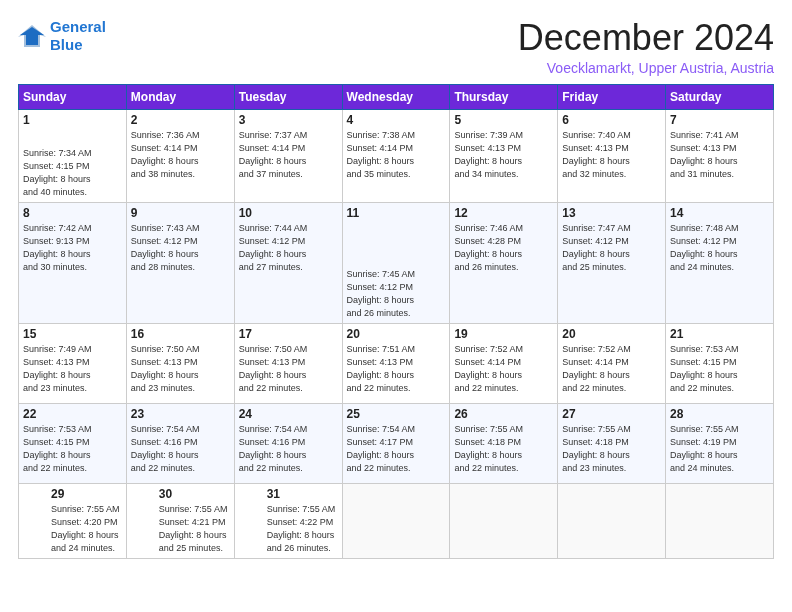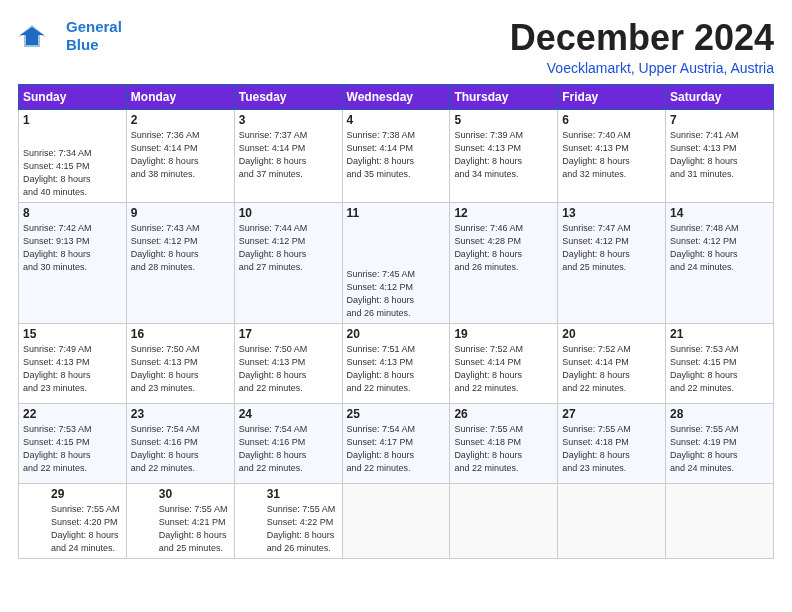--- a/index.html
+++ b/index.html
@@ -18,47 +18,47 @@
     }
     .header {
       display: flex;
       justify-content: space-between;
       align-items: flex-start;
       margin-bottom: 8px;
     }
     .logo {
       display: flex;
       align-items: center;
-      gap: 20px;
+      gap: 4px;
     }
     .logo-text {
       font-size: 15px;
       font-weight: bold;
       color: #1a1a2e;
       line-height: 1.2;
     }
     .logo-text span {
       color: #2176d2;
     }
     .logo-bird {
       width: 28px;
       height: 22px;
     }
     .title-section {
       text-align: right;
     }
     .month-title {
       font-size: 36px;
-      font-weight: bold;
+      font-weight: normal;
       color: #222;
       line-height: 1.1;
     }
     .subtitle {
       font-size: 14px;
-      color: #1d4ed8;
+      color: #8b5cf6;
       margin-top: 2px;
     }
     .calendar {
       width: 100%;
       border-collapse: collapse;
       table-layout: fixed;
     }
     .calendar th {
       background: #6d28d9;
       color: #fff;

